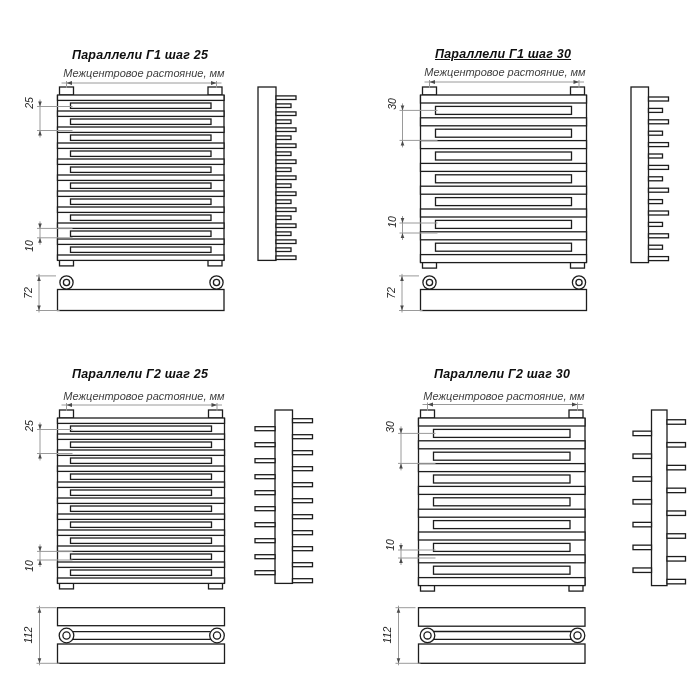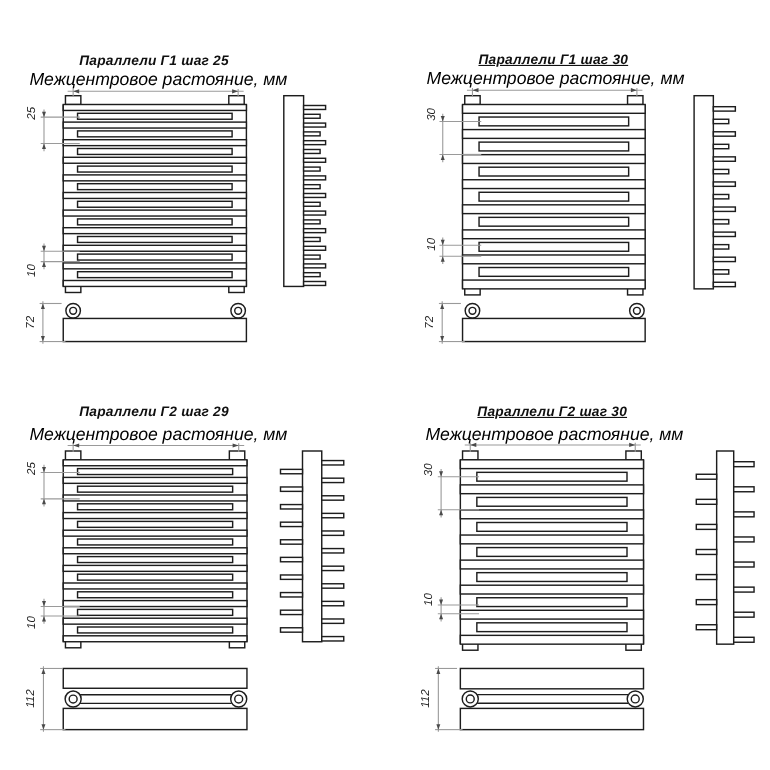--- a/index.html
+++ b/index.html
@@ -6,21 +6,21 @@
   .stage{position:relative;width:700px;height:700px;background:#ffffff;overflow:hidden;
          font-family:"Liberation Sans",sans-serif;}
   .stage svg{position:absolute;left:0;top:0;}
   .ln{stroke:#1d1d1d;stroke-width:1.3;fill:#ffffff;}
   line.ln{fill:none;}
   .thin{stroke:#9a9a9a;stroke-width:1;fill:none;}
   .arr{fill:#4a4a4a;stroke:none;}
   .lbl{position:absolute;white-space:nowrap;transform:translate(-50%,-50%);}
   .lbl.v{transform:translate(-50%,-50%) rotate(-90deg);}
   .t-title{font-style:italic;font-weight:700;font-size:12.5px;color:#101010;letter-spacing:.2px;}
-  .t-sub{font-style:italic;font-weight:400;font-size:16px;color:#000000;}
+  .t-sub{font-style:italic;font-weight:400;font-size:11px;color:#404040;}
   .t-dim{font-style:italic;font-weight:400;font-size:10.5px;color:#222222;}
 </style>
 </head>
 <body>
 
 <div class="stage">
   <svg id="cad" width="700" height="700" viewBox="0 0 700 700">
       <g>
         <line x1="57.5" y1="95" x2="57.5" y2="260.4" class="ln"></line>
         <line x1="224" y1="95" x2="224" y2="260.4" class="ln"></line>
@@ -312,24 +312,24 @@
       <span class="lbl t-title" style="left: 140px; top: 55px;">Параллели Г1 шаг 25</span>
       <span class="lbl t-sub" style="left: 144px; top: 73px;">Межцентровое растояние, мм</span>
       <span class="lbl t-dim v" style="left: 29px; top: 103px;">25</span>
       <span class="lbl t-dim v" style="left: 29px; top: 246px;">10</span>
       <span class="lbl t-dim v" style="left: 27.5px; top: 293px;">72</span>
       <span class="lbl t-title" style="left: 503px; top: 54px; text-decoration: underline;">Параллели Г1 шаг 30</span>
       <span class="lbl t-sub" style="left: 505px; top: 72px;">Межцентровое растояние, мм</span>
       <span class="lbl t-dim v" style="left: 391.5px; top: 104px;">30</span>
       <span class="lbl t-dim v" style="left: 391.5px; top: 222px;">10</span>
       <span class="lbl t-dim v" style="left: 390.5px; top: 293px;">72</span>
-      <span class="lbl t-title" style="left: 140px; top: 374px;">Параллели Г2 шаг 29</span>
+      <span class="lbl t-title" style="left: 140px; top: 374px;">Параллели Г2 шаг 25</span>
       <span class="lbl t-sub" style="left: 144px; top: 396px;">Межцентровое растояние, мм</span>
       <span class="lbl t-dim v" style="left: 29px; top: 426px;">25</span>
       <span class="lbl t-dim v" style="left: 29px; top: 566px;">10</span>
       <span class="lbl t-dim v" style="left: 27.5px; top: 635px;">112</span>
-      <span class="lbl t-title" style="left: 502px; top: 374px; text-decoration: underline;">Параллели Г2 шаг 30</span>
+      <span class="lbl t-title" style="left: 502px; top: 374px;">Параллели Г2 шаг 30</span>
       <span class="lbl t-sub" style="left: 504px; top: 396px;">Межцентровое растояние, мм</span>
       <span class="lbl t-dim v" style="left: 390px; top: 427px;">30</span>
       <span class="lbl t-dim v" style="left: 390px; top: 545px;">10</span>
       <span class="lbl t-dim v" style="left: 386.5px; top: 635px;">112</span>
     </div>
 </div>
 
 </body></html>

